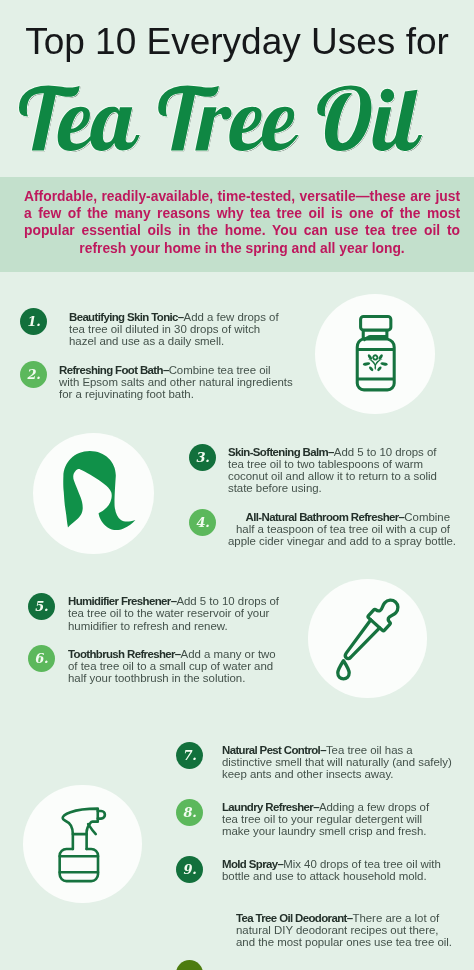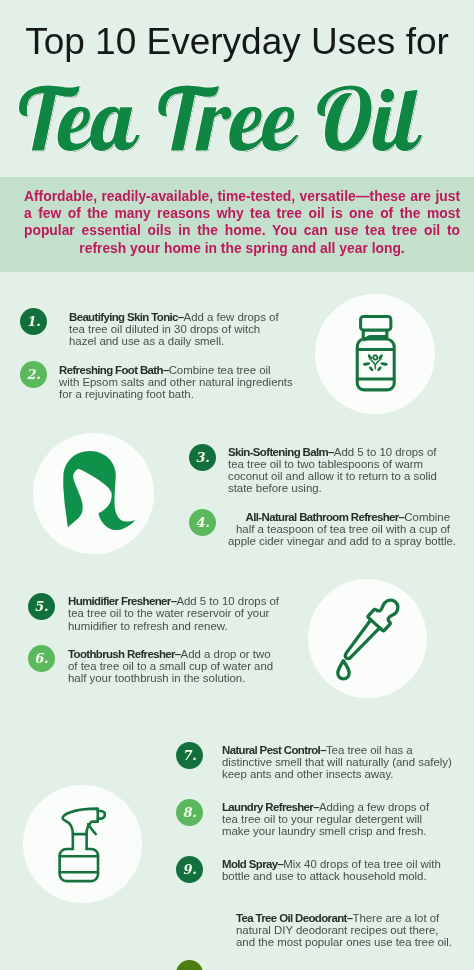--- a/index.html
+++ b/index.html
@@ -93,21 +93,21 @@
       </div>
       <div class="txt" style="left: 68px; top: 595.2px; width: 225px;">
         <div class="ln"><b>Humidifier Freshener–</b><span>Add 5 to 10 drops of</span></div>
         <div class="ln"><span>tea tree oil to the water reservoir of your</span></div>
         <div class="ln"><span>humidifier to refresh and renew.</span></div>
       </div>
       <div class="badge" style="left: 27.8px; top: 645px; background: rgb(92, 184, 92);">
         <span>6.</span>
       </div>
       <div class="txt" style="left: 68px; top: 647.5px; width: 225px;">
-        <div class="ln"><b>Toothbrush Refresher–</b><span>Add a drop or two</span></div>
+        <div class="ln"><b>Toothbrush Refresher–</b><span>Add a many or two</span></div>
         <div class="ln"><span>of tea tree oil to a small cup of water and</span></div>
         <div class="ln"><span>half your toothbrush in the solution.</span></div>
       </div>
       <div class="badge" style="left: 176px; top: 742px; background: rgb(18, 112, 60);">
         <span>7.</span>
       </div>
       <div class="txt" style="left: 222px; top: 744px; width: 225px;">
         <div class="ln"><b>Natural Pest Control–</b><span>Tea tree oil has a</span></div>
         <div class="ln"><span>distinctive smell that will naturally (and safely)</span></div>
         <div class="ln"><span>keep ants and other insects away.</span></div>

